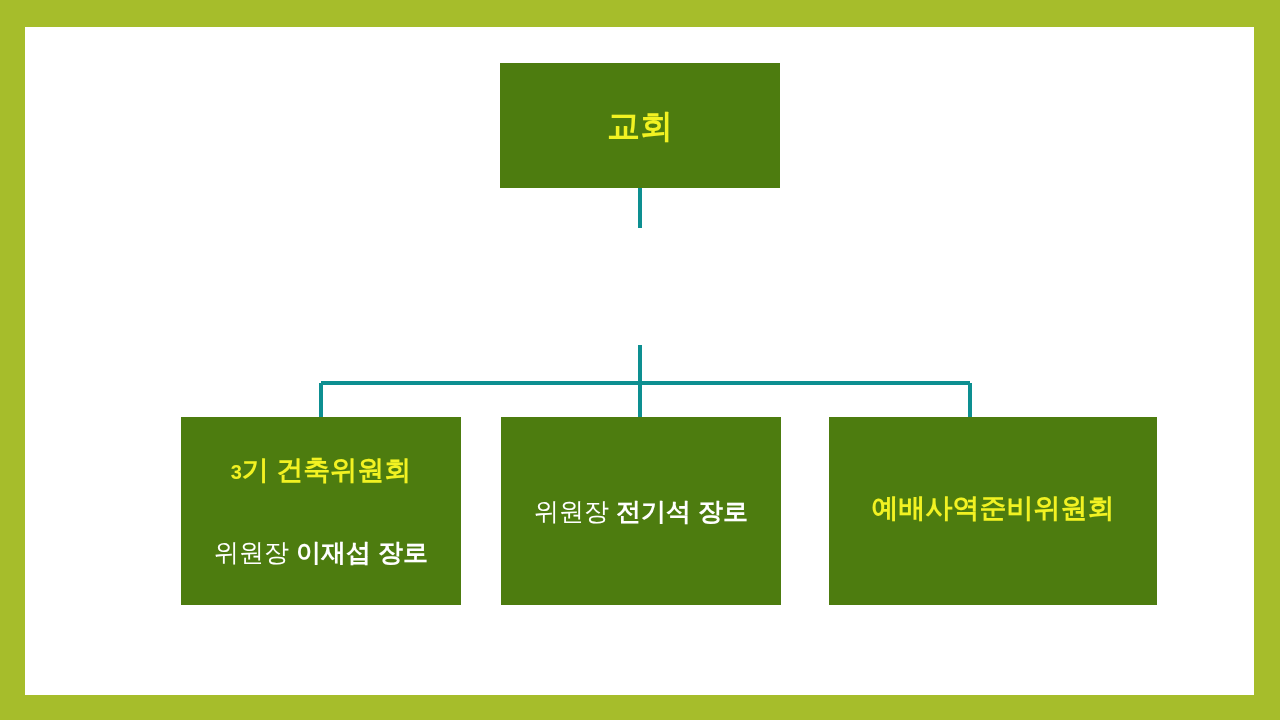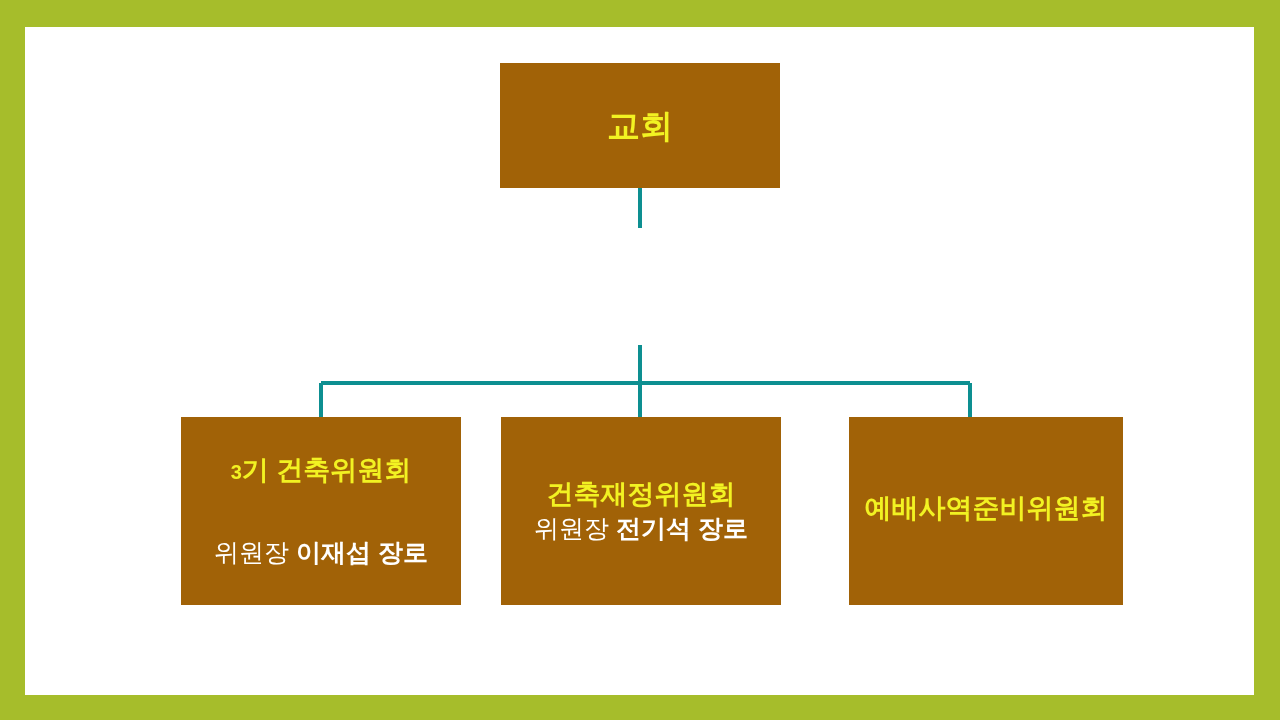--- a/index.html
+++ b/index.html
@@ -37,21 +37,21 @@
     left: 0;
     top: 0;
     width: 1229px;
     height: 668px;
     pointer-events: none;
   }
 
   
   .node {
     position: absolute;
-    background: #a16207;
+    background: #4d7c0f;
     display: flex;
     flex-direction: column;
     align-items: center;
     justify-content: center;
     box-sizing: border-box;
     text-align: left;
     line-height: 1.15;
   }
 
   .node .title {
@@ -91,21 +91,21 @@
     font-size: 20px;
     font-weight: bold;
     vertical-align: baseline;
   }
 
   
   #node-church     { left: 475px; top: 36px;  width: 280px; height: 125px; }
   #node-session    { left: 475px; top: 201px; width: 280px; height: 117px; }
   #node-committee1 { left: 156px; top: 390px; width: 280px; height: 188px; gap: 48px; }
   #node-committee2 { left: 476px; top: 390px; width: 280px; height: 188px; }
-  #node-committee3 { left: 824px; top: 390px; width: 274px; height: 188px; }
+  #node-committee3 { left: 804px; top: 390px; width: 328px; height: 188px; }
 </style>
 </head>
 <body>
 
 <div id="slide">
   <div id="canvas">
 
     <svg id="connectors" viewBox="0 0 1229 668" width="1229" height="668" xmlns="http://www.w3.org/2000/svg">
 
       <line x1="615" y1="161" x2="615" y2="201" stroke="#0d8f91" stroke-width="4"></line>
@@ -129,23 +129,20 @@
         <span class="ordinal">3</span><span>기 건축위원회</span>
       </div>
       <div class="subtitle">
         <span>위원장</span>
         <span class="name">이재섭</span>
         <span class="name">장로</span>
       </div>
     </div>
 
     <div class="node node-leaf" id="node-committee2">
-      <div class="title">
-        <span class="ordinal"></span><span>건축재정위원회</span>
-      </div>
       <div class="subtitle">
         <span>위원장</span>
         <span class="name">전기석</span>
         <span class="name">장로</span>
       </div>
     </div>
 
     <div class="node node-leaf" id="node-committee3">
       <div class="title">
         <span class="ordinal"></span><span>예배사역준비위원회</span>

